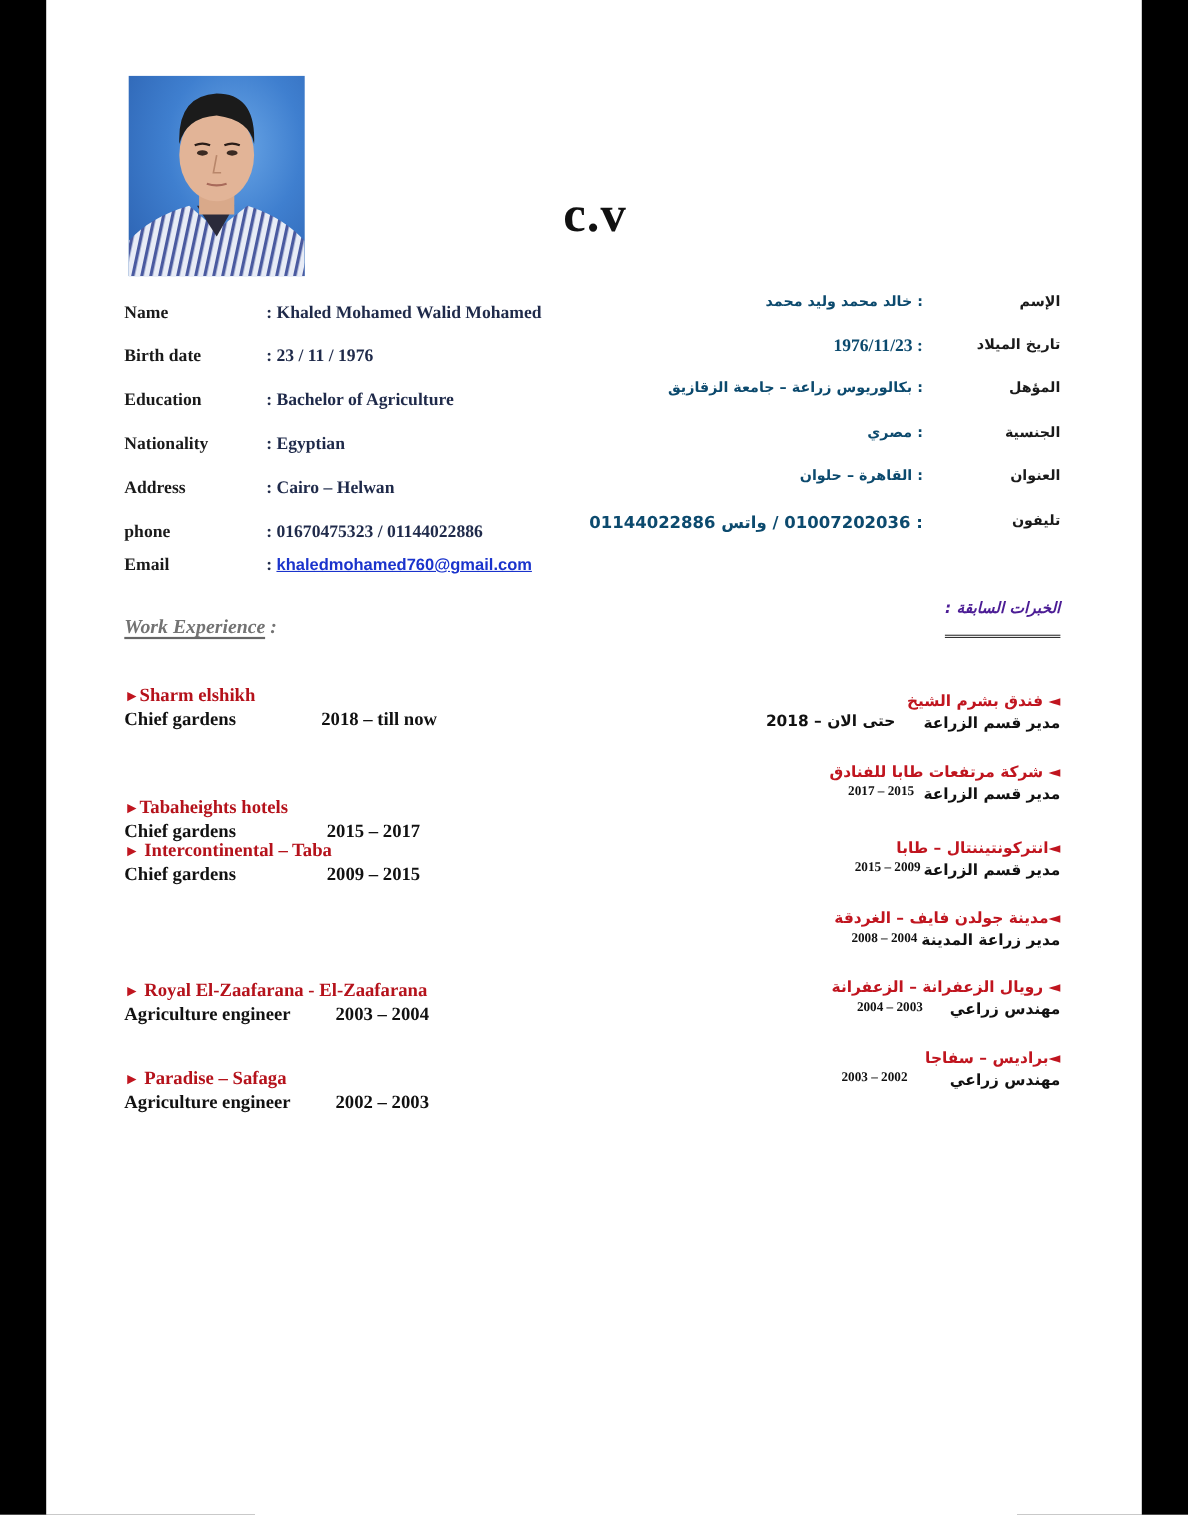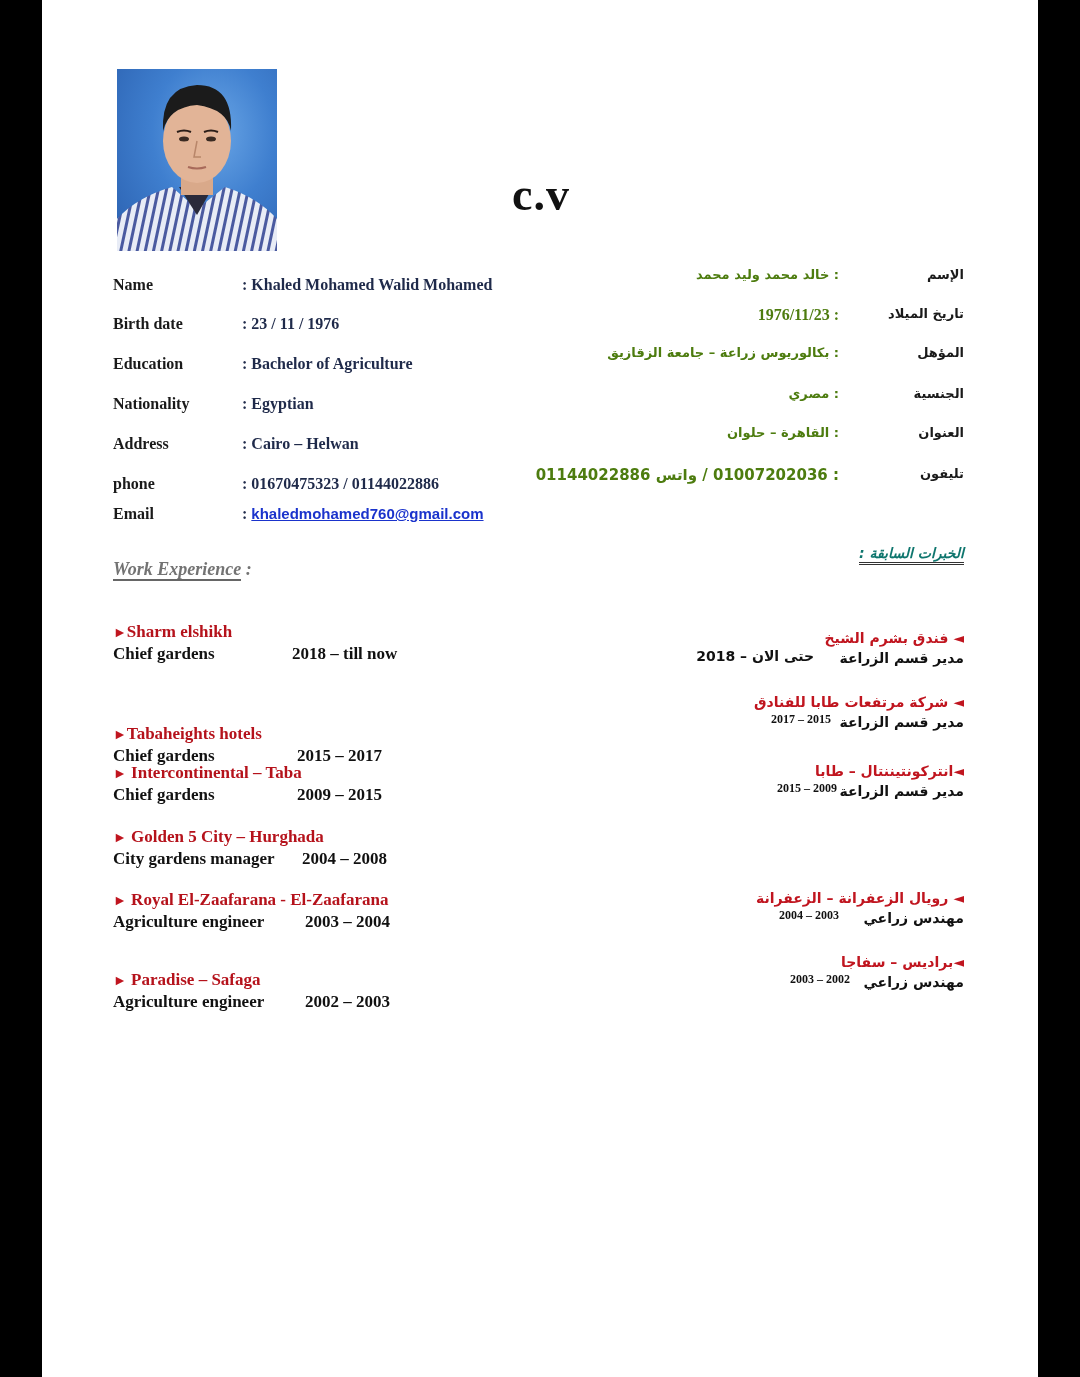--- a/index.html
+++ b/index.html
@@ -20,25 +20,25 @@
     letter-spacing: 1px;
     margin-top: 46px;
   }
   .en-row { position: absolute; left: 71px; font-weight: bold; font-size: 16px; color: #1a1a1a; }
   .en-row .lbl { position: absolute; left: 0; white-space: nowrap; }
   .en-row .val { position: absolute; left: 129px; white-space: nowrap; color: #1f2a4a; }
   .en-row .val a { color: #1a33cc; text-decoration: underline; font-family: "Liberation Sans", sans-serif; font-size: 15px; }
   .ar-row { position: absolute; right: 74px; width: 420px; direction: rtl; font-family: "DejaVu Sans", sans-serif;
     font-weight: bold; font-size: 13px; color: #1a1a1a; }
   .ar-row .lbl { position: absolute; right: 0; white-space: nowrap; }
-  .ar-row .val { position: absolute; right: 125px; white-space: nowrap; color: #4d7c0f; }
+  .ar-row .val { position: absolute; right: 125px; white-space: nowrap; color: #0c4a6e; }
   .section-en { position: absolute; left: 71px; top: 559px; font-size: 18px; font-style: italic; font-weight: bold; color: #737373; }
   .section-en .u { border-bottom: 2px solid #666; }
   .section-ar { position: absolute; right: 74px; top: 545px; direction: rtl; font-family: "DejaVu Sans", sans-serif;
-    font-style: italic; font-weight: bold; font-size: 14px; color: #0f766e; border-bottom: 3px double #333; padding-bottom: 1px; }
+    font-style: italic; font-weight: bold; font-size: 14px; color: #4c1d95; border-bottom: 3px double #333; padding-bottom: 16px; }
   .job-en { position: absolute; left: 71px; font-weight: bold; font-size: 17px; }
   .job-en .company { color: #b5121b; white-space: nowrap; }
   .job-en .role { color: #111; white-space: nowrap; margin-top: 2px; position: relative; }
   .job-en .dates { position: absolute; top: 0; white-space: nowrap; }
   .job-ar { position: absolute; right: 74px; width: 360px; direction: rtl; font-weight: bold; }
   .job-ar .company { color: #c0151f; font-family: "DejaVu Sans", sans-serif; font-size: 14px; white-space: nowrap; }
   .job-ar .role { color: #111; font-family: "DejaVu Sans", sans-serif; font-size: 14px; white-space: nowrap; margin-top: 4px; position: relative; }
   .job-ar .dates { position: absolute; top: -2px; font-family: "Liberation Serif", serif; font-size: 12px; white-space: nowrap; direction: ltr; }
   .arrow { color: #c0151f; font-size: 14px; }
 </style>
@@ -141,24 +141,20 @@
     <div class="role"><span>Chief gardens</span><span class="dates" style="left:179px">2018 – till now</span></div>
   </div>
   <div class="job-en" style="top:724px">
     <div class="company"><span class="arrow">►</span><span>Tabaheights hotels</span></div>
     <div class="role"><span>Chief gardens</span><span class="dates" style="left:184px">2015 – 2017</span></div>
   </div>
   <div class="job-en" style="top:763px">
     <div class="company"><span class="arrow">►</span><span> Intercontinental – Taba</span></div>
     <div class="role"><span>Chief gardens</span><span class="dates" style="left:184px">2009 – 2015</span></div>
   </div>
-  <div class="job-en" style="top:827px">
-    <div class="company"><span class="arrow">►</span><span> Golden 5 City – Hurghada</span></div>
-    <div class="role"><span>City gardens manager</span><span class="dates" style="left:189px">2004 – 2008</span></div>
-  </div>
   <div class="job-en" style="top:890px">
     <div class="company"><span class="arrow">►</span><span> Royal El-Zaafarana - El-Zaafarana</span></div>
     <div class="role"><span>Agriculture engineer</span><span class="dates" style="left:192px">2003 – 2004</span></div>
   </div>
   <div class="job-en" style="top:970px">
     <div class="company"><span class="arrow">►</span><span> Paradise – Safaga</span></div>
     <div class="role"><span>Agriculture engineer</span><span class="dates" style="left:192px">2002 – 2003</span></div>
   </div>
 
   <div class="job-ar" style="top:630px">
@@ -166,22 +162,26 @@
     <div class="role"><span>مدير قسم الزراعة</span><span class="dates" style="right:150px;direction:rtl;font-family:'DejaVu Sans',sans-serif;font-size:14px">حتى الان  –  2018</span></div>
   </div>
   <div class="job-ar" style="top:694px">
     <div class="company"><span class="arrow">◄</span><span> شركة مرتفعات طابا للفنادق</span></div>
     <div class="role"><span>مدير  قسم الزراعة</span><span class="dates" style="right:133px">2017 – 2015</span></div>
   </div>
   <div class="job-ar" style="top:763px">
     <div class="company"><span class="arrow">◄</span><span>انتركونتيننتال – طابا</span></div>
     <div class="role"><span>مدير قسم الزراعة</span><span class="dates" style="right:127px">2015 – 2009</span></div>
   </div>
+  <div class="job-ar" style="top:827px">
+    <div class="company"><span class="arrow">◄</span><span>مدينة جولدن فايف – الغردقة</span></div>
+    <div class="role"><span>مدير زراعة المدينة</span><span class="dates" style="right:130px">2008 – 2004</span></div>
+  </div>
   <div class="job-ar" style="top:890px">
     <div class="company"><span class="arrow">◄</span><span> رويال الزعفرانة – الزعفرانة</span></div>
     <div class="role"><span>مهندس زراعي</span><span class="dates" style="right:125px">2004 – 2003</span></div>
   </div>
   <div class="job-ar" style="top:954px">
     <div class="company"><span class="arrow">◄</span><span>براديس – سفاجا</span></div>
-    <div class="role"><span>مهندس زراعي</span><span class="dates" style="right:114px">2003 – 2002</span></div>
+    <div class="role"><span>مهندس زراعي</span><span class="dates" style="right:139px">2003 – 2002</span></div>
   </div>
 
 </div>
 
 </body></html>

